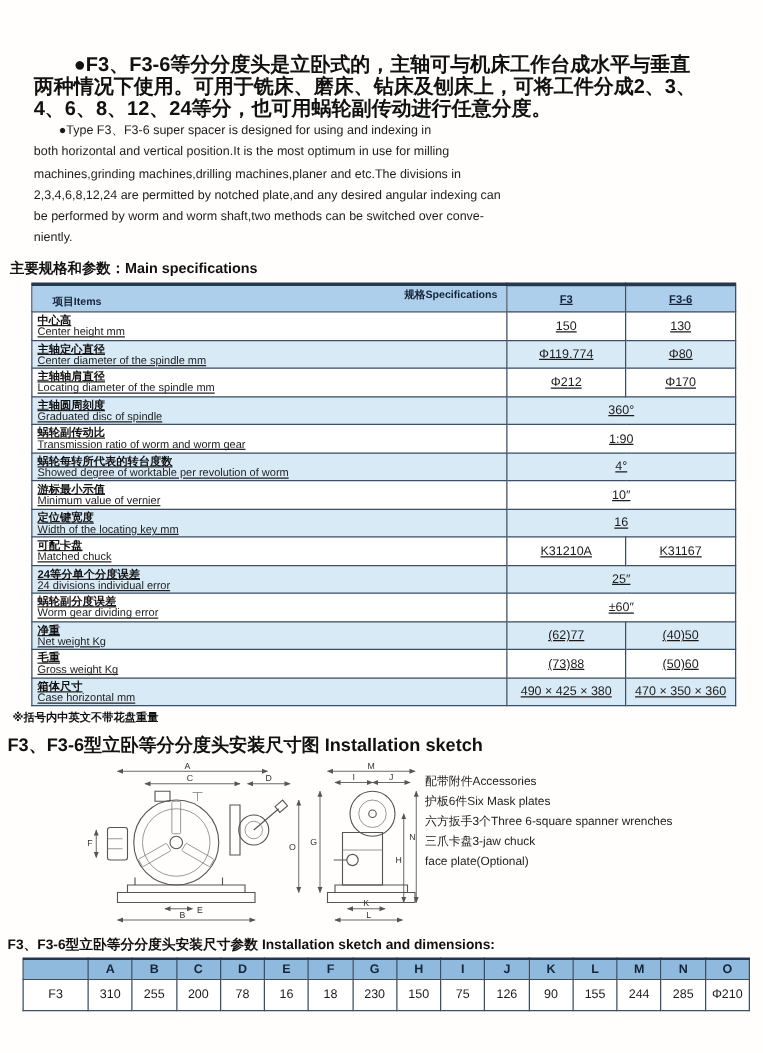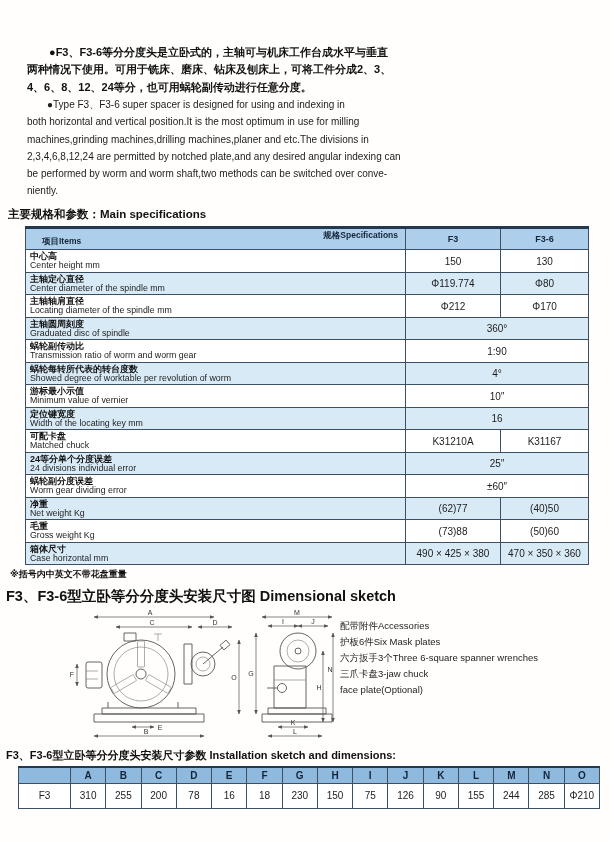--- a/index.html
+++ b/index.html
@@ -4,36 +4,36 @@
 <style>
   * { margin:0; padding:0; box-sizing:border-box; }
   html,body { background:#ffffff; }
   .page {
     position:relative; width:610px; height:842px; margin:0 auto;
     background:#fffefc; overflow:hidden; color:#222;
     font-family:"Liberation Sans","DejaVu Sans",sans-serif;
   }
   
   .intro { white-space:pre-line; text-indent:2em; margin:0 28px 0 27px; }
-  .intro.cn { padding-top:44px; font-size:11px; line-height:17.4px; font-weight:bold; color:#111; }
+  .intro.cn { padding-top:44px; font-size:16px; line-height:17.4px; font-weight:bold; color:#111; }
   .intro.en { font-size:10px; line-height:17.2px; color:#1c1c1c; }
   
   .spec-heading { margin:8px 16px 4px 8px; font-size:11.5px; font-weight:bold; color:#111; }
   .sketch-heading { margin:6px 0 4px 6px; font-size:14.5px; font-weight:bold; color:#111; }
   .install-heading { margin:4px 0 3px 6px; font-size:11px; font-weight:bold; color:#111; }
   
   table { border-collapse:collapse; }
   .spec-table {
     margin-left:25px; width:563px; table-layout:fixed;
     border:1px solid #3d4f63; border-top:3px solid #24384e;
   }
   .spec-table col.c-items { width:380px; }
   .spec-table col.c-f3 { width:95px; }
   .spec-table col.c-f36 { width:88px; }
-  .spec-table th, .spec-table td { border:1px solid #3d4f63; }
+  .spec-table th, .spec-table td { border:1px solid #3d4f63;text-decoration:underline; }
   .spec-table thead th { height:22px; background:#aecfeb; font-size:9px; font-weight:bold; color:#14253a; }
   th.diag {
     position:relative; text-align:left;
     background-color:#aecfeb;
     background-image:linear-gradient(to top right,
       transparent calc(50% - 0.7px), #3d4f63 calc(50% - 0.7px),
       #3d4f63 calc(50% + 0.7px), transparent calc(50% + 0.7px));
   }
   th.diag .lbl-spec { position:absolute; top:1px; right:7px; font-size:8.5px; }
   th.diag .lbl-items { position:absolute; bottom:1px; left:16px; font-size:8.5px; }
@@ -206,21 +206,21 @@
             <div class="en">Case horizontal mm</div>
           </td>
         <td class="val">490 × 425 × 380</td>
         <td class="val">470 × 350 × 360</td>
       </tr>
     </tbody>
   </table>
 
   <p class="footnote">※括号内中英文不带花盘重量</p>
 
-  <h2 class="sketch-heading">F3、F3-6型立卧等分分度头安装尺寸图 Dimensional sketch</h2>
+  <h2 class="sketch-heading">F3、F3-6型立卧等分分度头安装尺寸图 Installation sketch</h2>
 
   <div class="sketch-row">
     <svg class="sketch-svg" width="290" height="132" viewBox="0 0 290 132">
       <defs>
         <marker id="arr" viewBox="0 0 10 10" refX="9" refY="5" markerWidth="7" markerHeight="7" orient="auto-start-reverse">
           <path d="M0,1 L10,5 L0,9 z" fill="#555"></path>
         </marker>
       </defs>
 
       <g>

